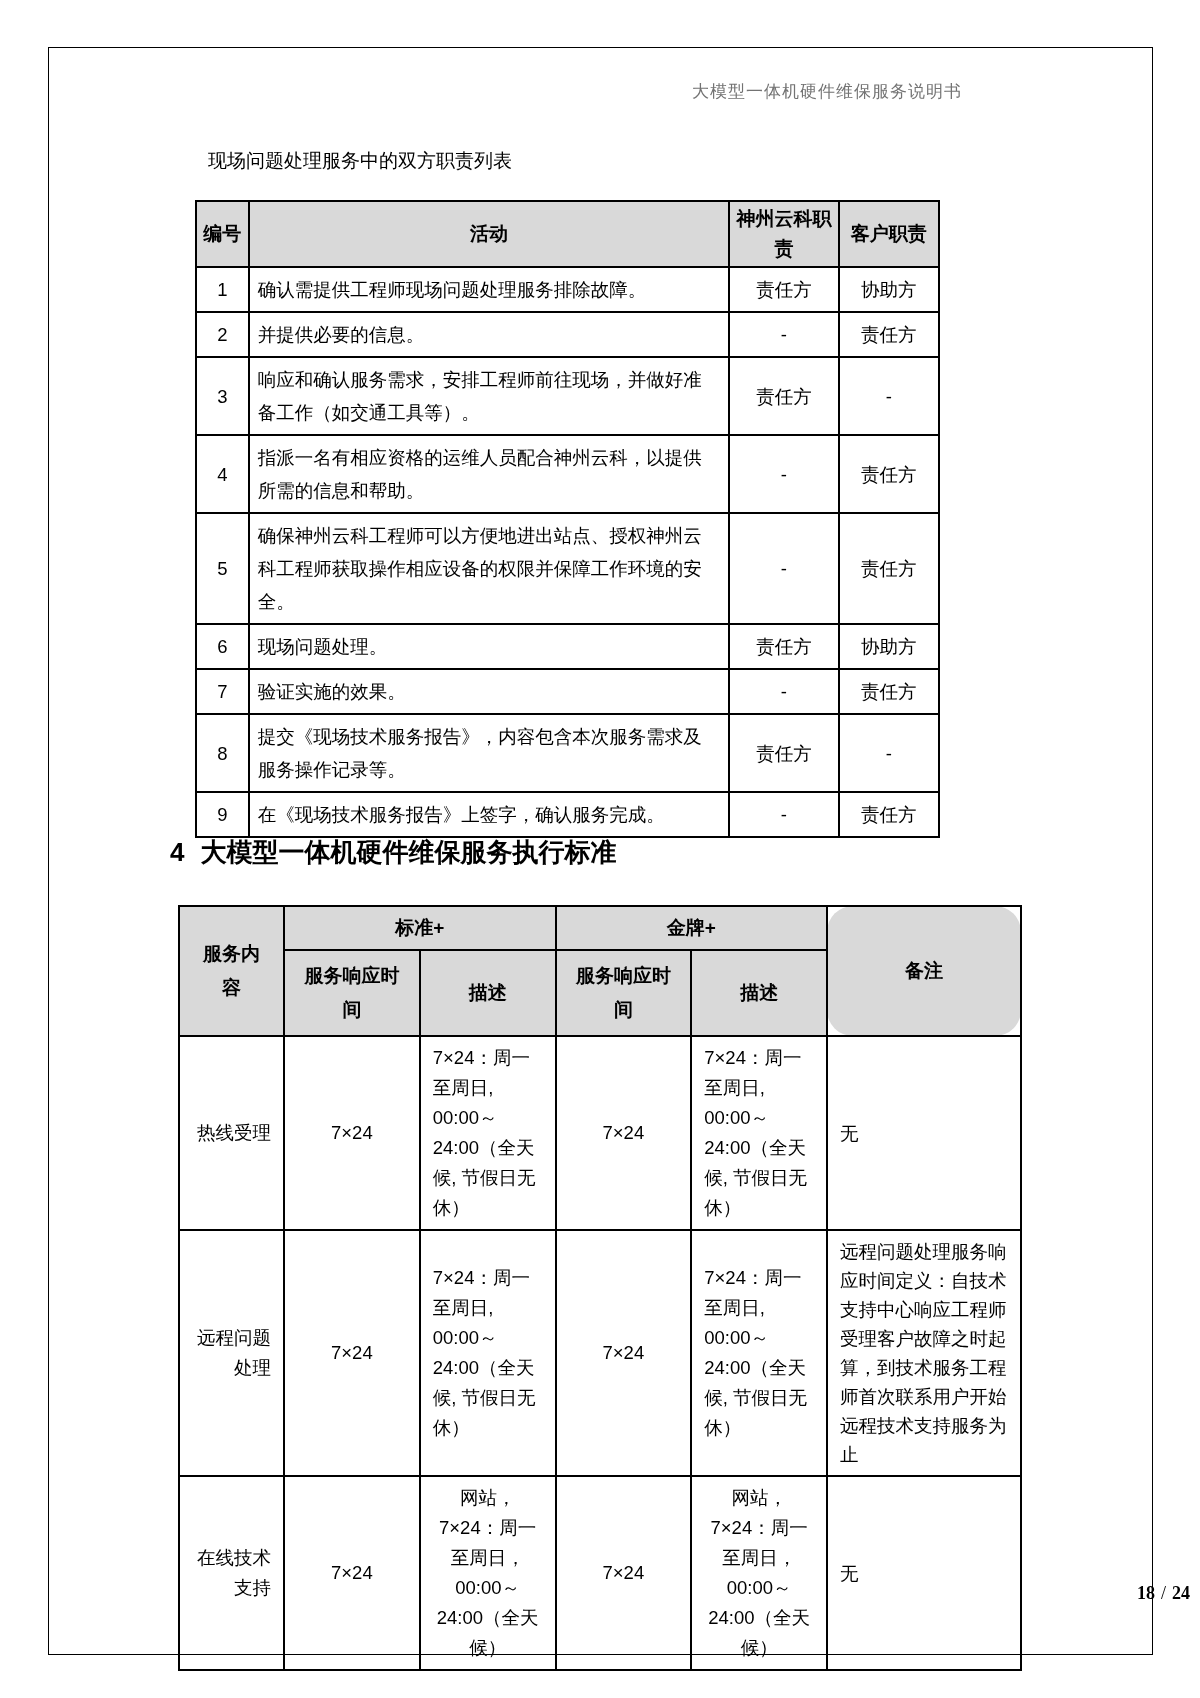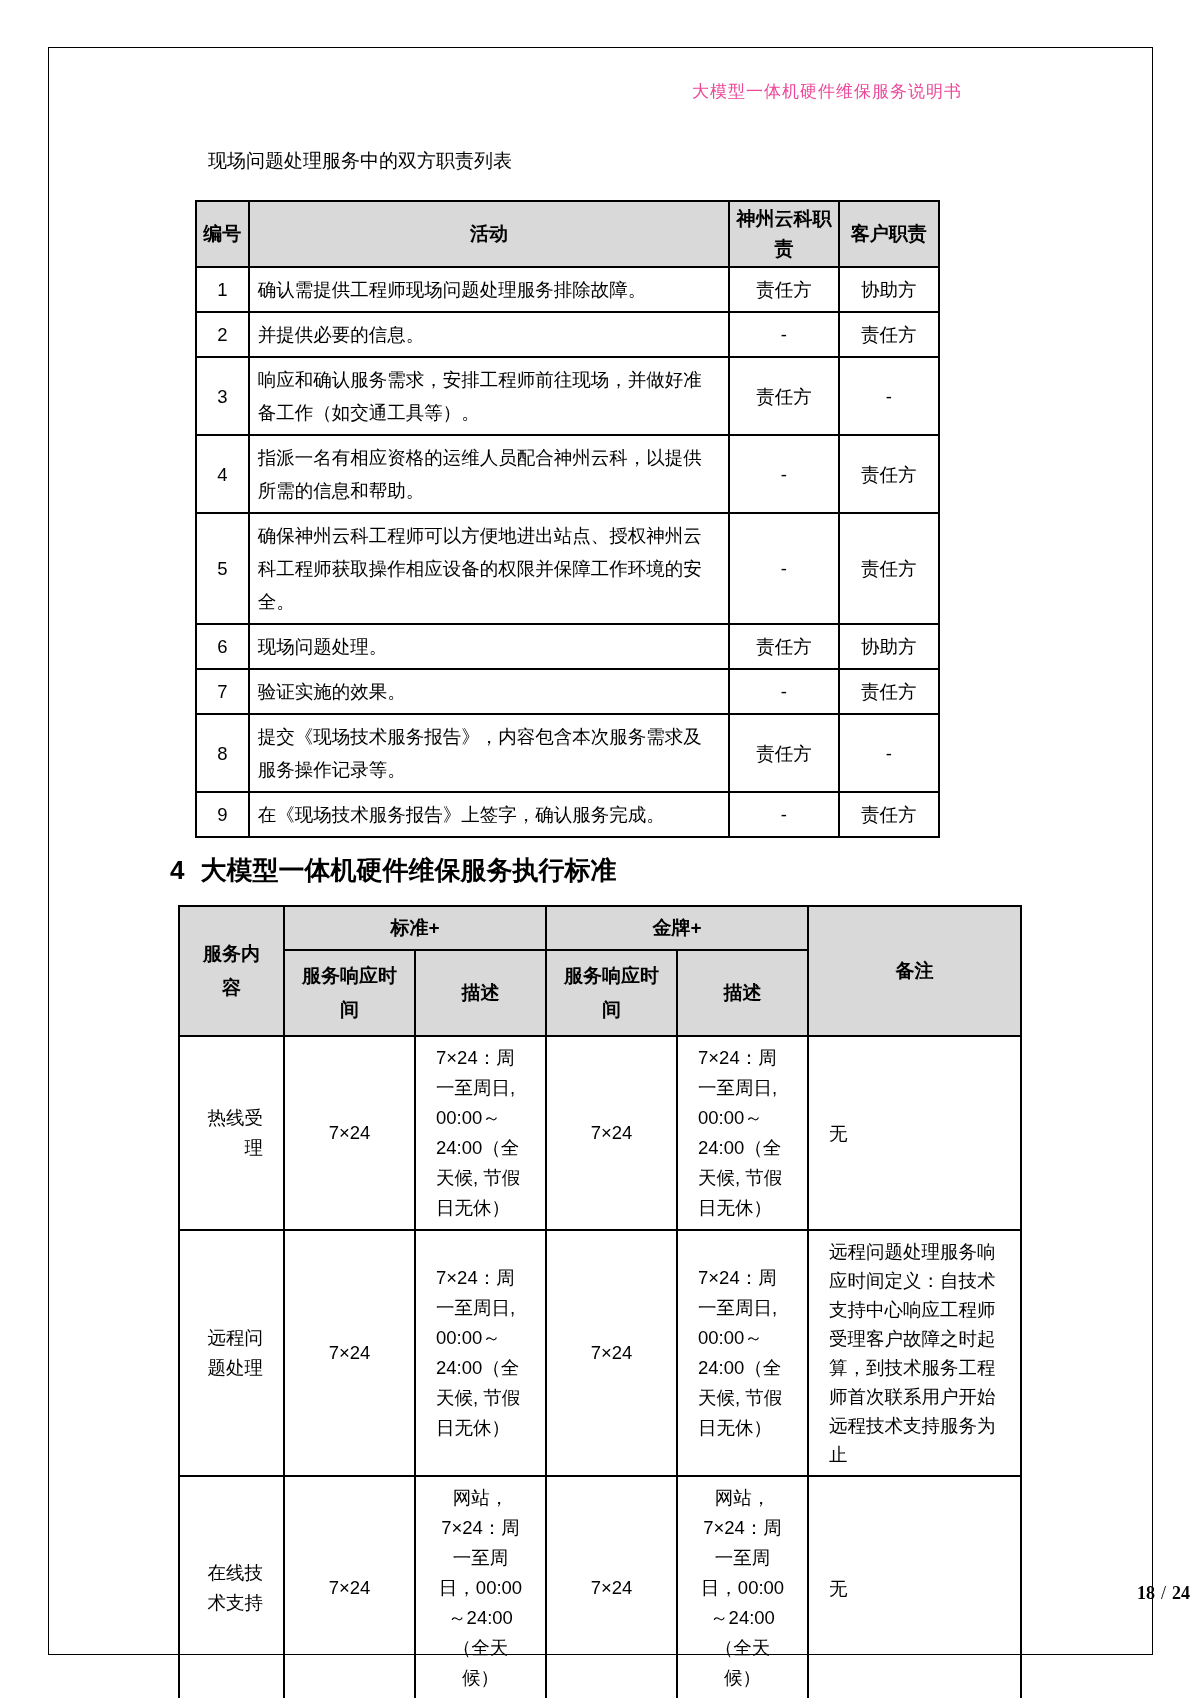--- a/index.html
+++ b/index.html
@@ -17,21 +17,21 @@
     border: 1.5px solid #000;
     pointer-events: none;
   }
   .doc-header {
     position: absolute;
     top: 80px; left: 0; right: 238px;
     text-align: right;
     font-family: "Liberation Serif", "DejaVu Serif", serif;
     font-size: 17px;
     letter-spacing: 1px;
-    color: #ec4899;
+    color: #737373;
   }
   .intro-line {
     position: absolute;
     top: 148px; left: 208px;
     font-size: 19px;
   }
   table { border-collapse: collapse; table-layout: fixed; }
   td, th { border: 2px solid #000; vertical-align: middle; }
   th { background: #d9d9d9; font-weight: bold; }
 
@@ -51,41 +51,40 @@
   .resp-table td.cell-id, .resp-table td.cell-role { text-align: center; }
   .resp-table td.cell-activity { text-align: left; }
 
   
   .section-heading {
     position: absolute;
     left: 170px; top: 835px;
     font-size: 26px;
     font-weight: bold;
     white-space: nowrap;
-    margin-top: 18px;
   }
   .section-heading .sec-num { margin-right: 16px; }
 
   
   .std-table {
     position: absolute;
     left: 178px; top: 905px;
     width: 844px;
     font-size: 18.5px;
   }
   .std-table th { padding: 4px 14px; line-height: 34px; text-align: center; font-size: 19px; }
   .std-table .hrow-top th { height: 44px; }
   .std-table .hrow-sub th { height: 86px; }
-  .std-table td { line-height: 30px; padding: 6px 20px; border-radius: 7px; }
+  .std-table td { line-height: 30px; padding: 6px 12px; border-radius: 7px; }
   .std-table .col-service { width: 105px; }
   .std-table .col-std-time { width: 110px; }
   .std-table .col-std-desc { width: 145px; }
   .std-table .col-gold-time { width: 110px; }
   .std-table .col-gold-desc { width: 140px; }
-  .std-table .col-remark { width: 213px; }
+  .std-table .col-remark { width: 194px; border-radius: 26px; }
   .std-table td.cell-service { text-align: right; }
   .std-table td.cell-time { text-align: center; }
   .std-table td.cell-desc { text-align: left; }
   .std-table td.cell-desc.centered { text-align: center; }
   .std-table td.cell-remark { text-align: left; line-height: 29px; }
 
   .doc-footer {
     position: absolute;
     top: 1583px; left: 0;
     width: 1190px;

